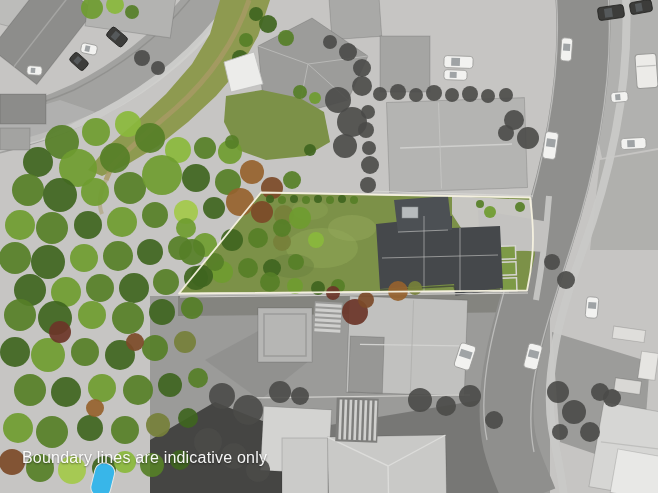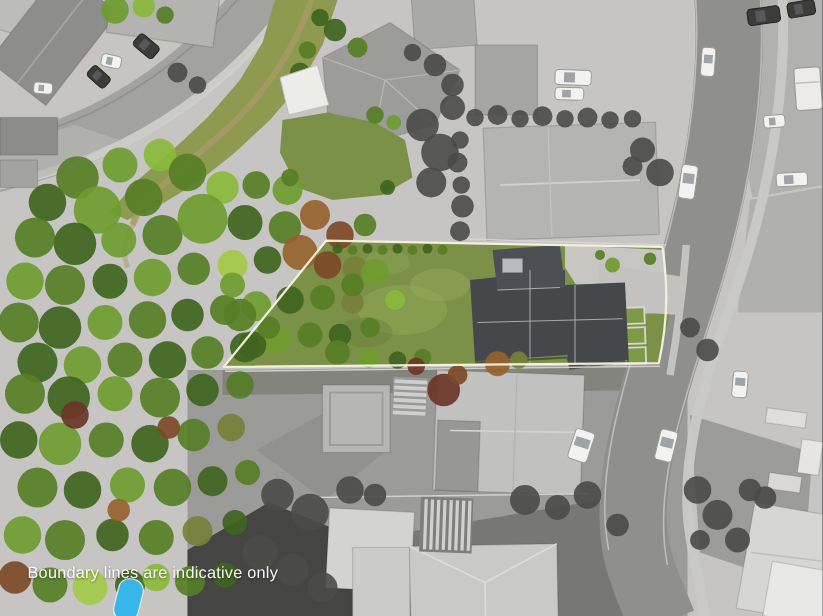--- a/index.html
+++ b/index.html
@@ -4,21 +4,21 @@
 <style>
   html,body{margin:0;padding:0;background:#222;}
   .stage{
     position:relative;width:658px;height:493px;overflow:hidden;
     font-family:"Liberation Sans",sans-serif;
     background:#c6c5c3;
   }
   .stage svg{display:block;width:658px;height:493px;}
   .disclaimer{
     position:absolute;left:22px;top:451px;
-    font-size:13px;line-height:14px;letter-spacing:.2px;
+    font-size:16px;line-height:14px;letter-spacing:.2px;
     color:var(--text-white,#ffffff);opacity:.95;
     text-shadow:0 1px 2px rgba(0,0,0,.5);
     user-select:none;
   }
 </style>
 </head>
 <body>
 
 <div class="stage">
 <svg viewBox="0 0 658 493" xmlns="http://www.w3.org/2000/svg">

